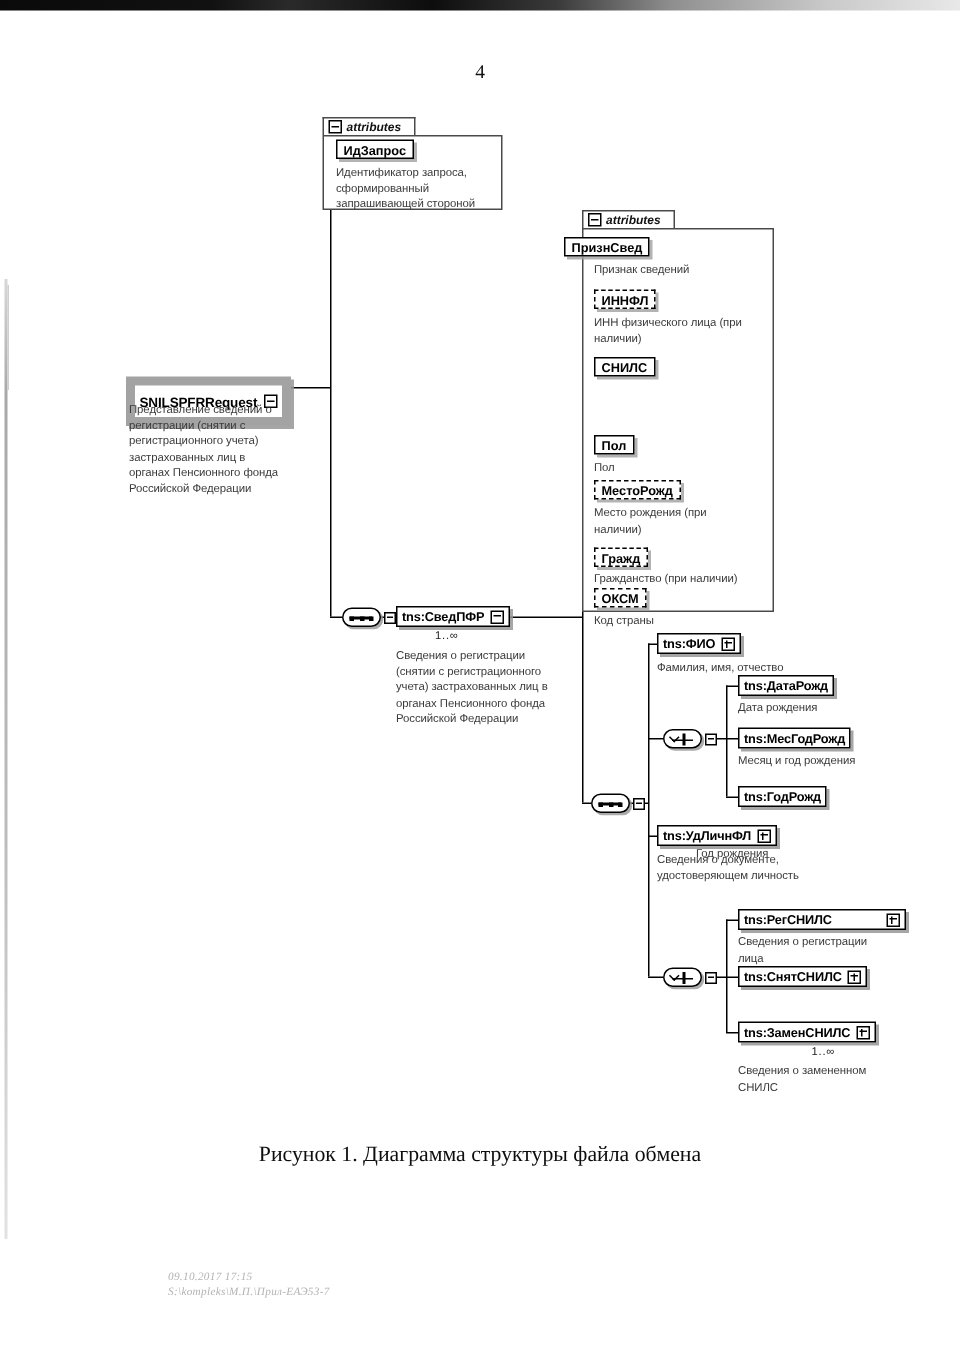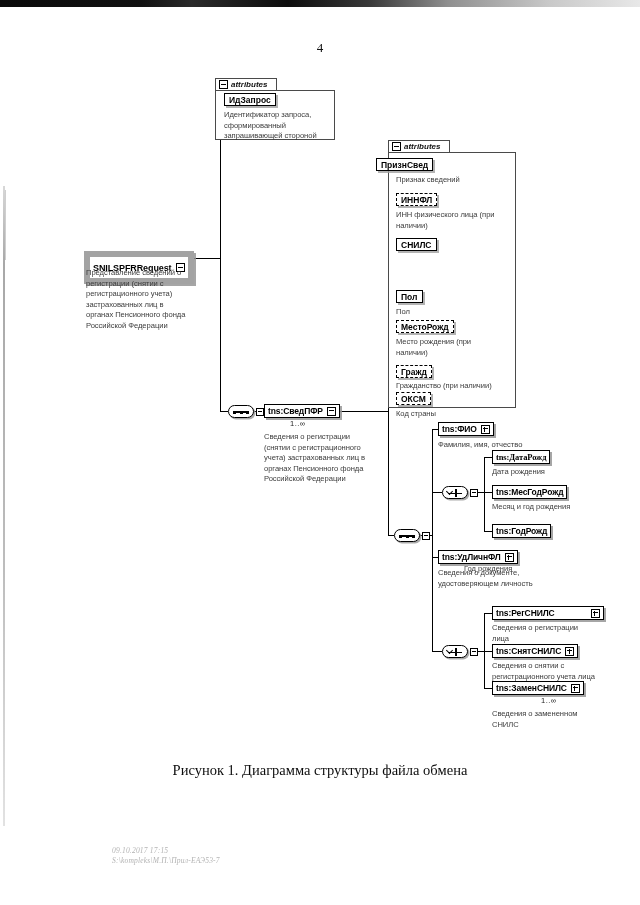--- a/index.html
+++ b/index.html
@@ -425,21 +425,21 @@
       <span class="expander"></span>
     </div>
     <div class="desc" style="left:438px; top:440px; width:130px;">Фамилия, имя, отчество</div>
 
     <div class="comp choice" style="left:442px; top:486px;">
       <span class="tick"></span>
       <span class="glyph"></span>
     </div>
     <div class="stub" style="left:470px; top:489px;"></div>
 
-    <div class="node shadow" style="left:492px; top:450px;font-family:Liberation Serif, serif;">
+    <div class="node shadow" style="left:492px; top:450px;">
       <span>tns:ДатаРожд</span>
     </div>
     <div class="desc" style="left:492px; top:467px; width:120px;">Дата рождения</div>
 
     <div class="node shadow" style="left:492px; top:485px;">
       <span>tns:МесГодРожд</span>
     </div>
     <div class="desc" style="left:492px; top:502px; width:120px;">Месяц и год рождения</div>
 
     <div class="node shadow" style="left:492px; top:524px;">
@@ -464,22 +464,20 @@
       <span>tns:РегСНИЛС</span>
       <span class="expander"></span>
     </div>
     <div class="desc" style="left:492px; top:623px; width:120px;">Сведения о регистрации
 лица</div>
 
     <div class="node shadow" style="left:492px; top:644px;">
       <span>tns:СнятСНИЛС</span>
       <span class="expander"></span>
     </div>
-    <div class="desc" style="left:492px; top:661px; width:130px;">Сведения о снятии с
-регистрационного учета лица</div>
 
     <div class="node shadow" style="left:492px; top:681px;">
       <span>tns:ЗаменСНИЛС</span>
       <span class="expander"></span>
     </div>
     <div class="card" style="left:541px; top:696px;">1..∞</div>
     <div class="desc" style="left:492px; top:709px; width:120px;">Сведения о замененном
 СНИЛС</div>
 
   </div>

